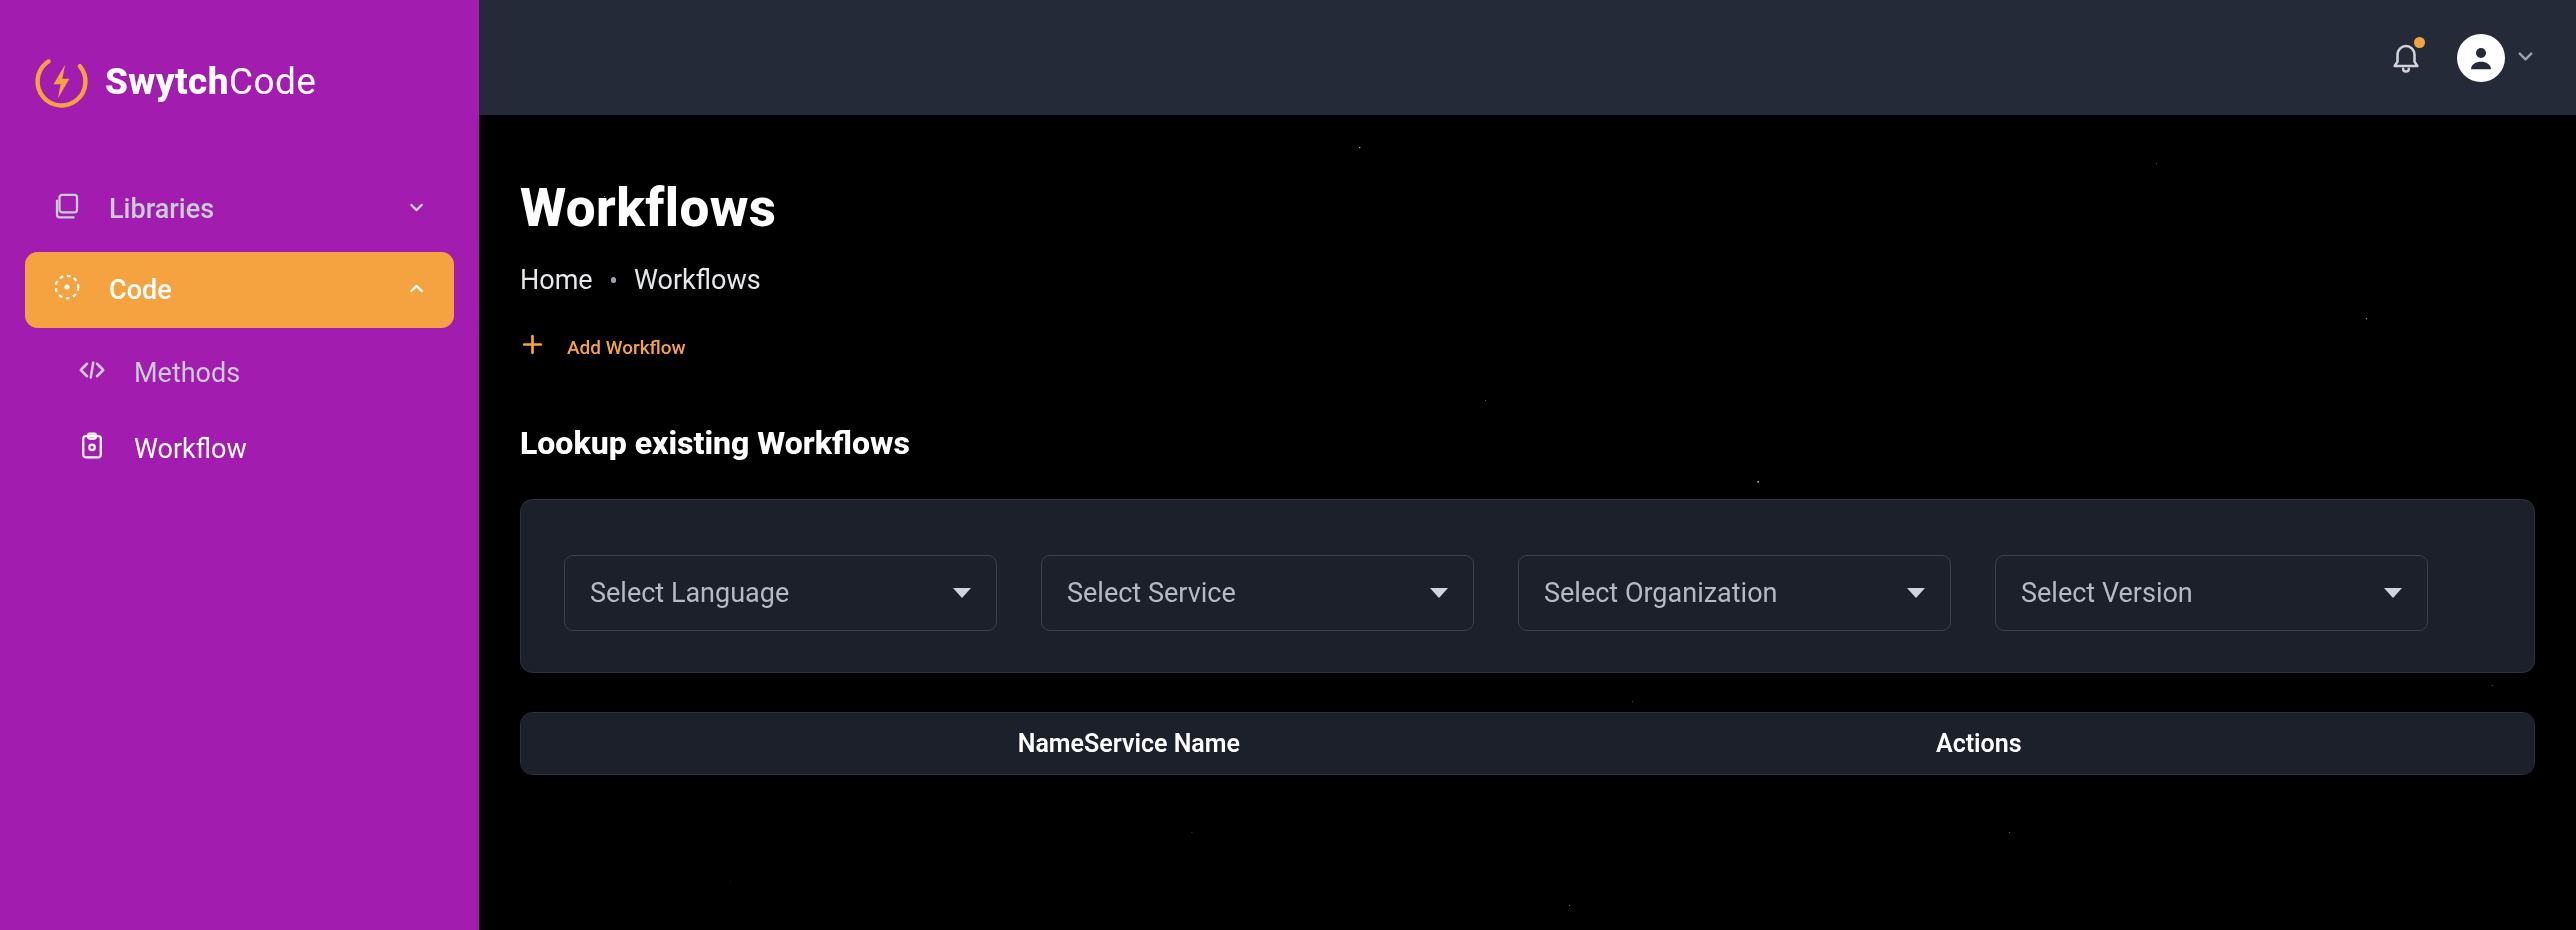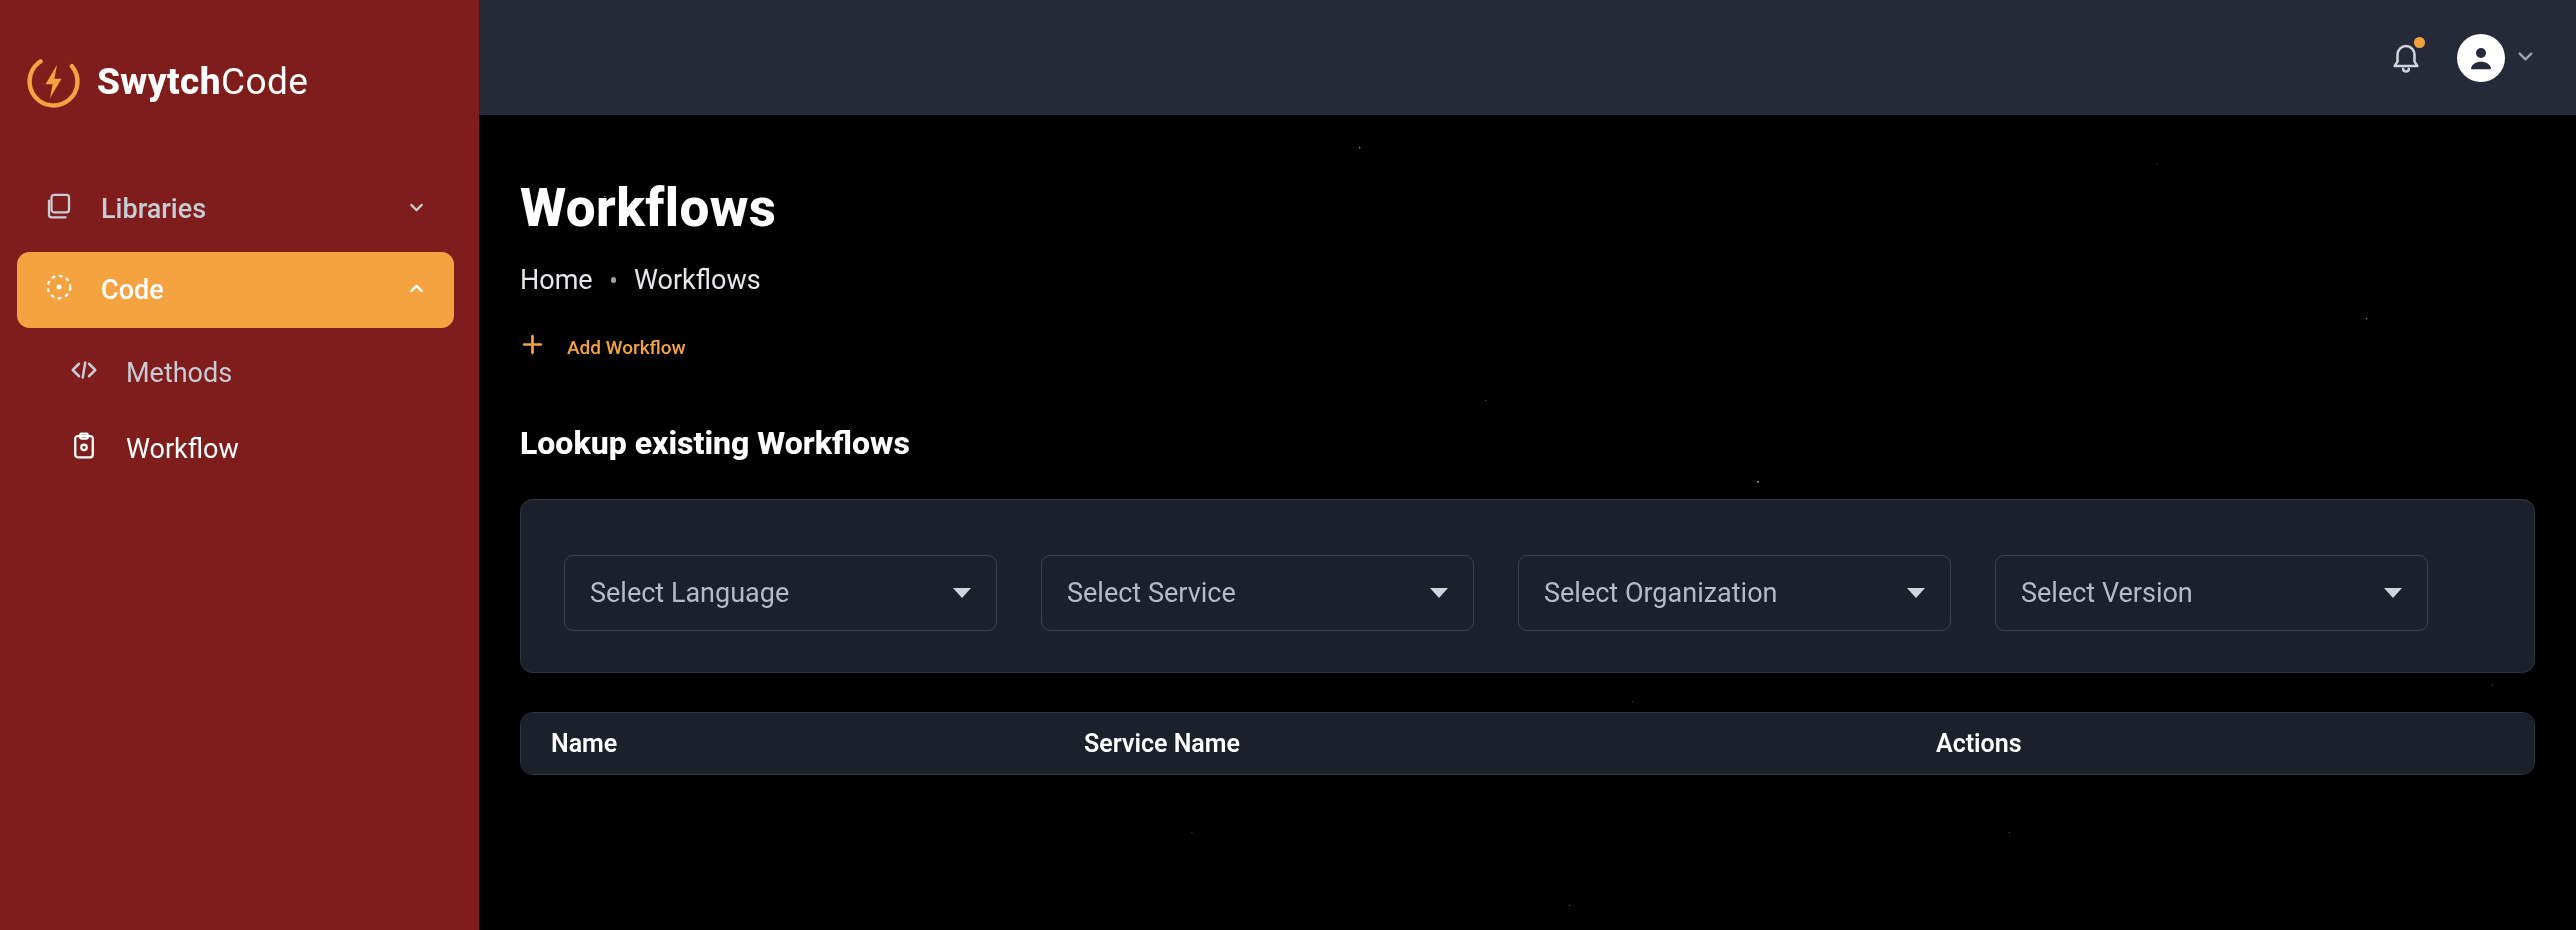--- a/index.html
+++ b/index.html
@@ -11,23 +11,23 @@
     width: 2576px;
     height: 930px;
     overflow: hidden;
     display: flex;
   }
 
   
   .sidebar {
     width: 479px;
     min-width: 479px;
-    background: #7f1d1d;
+    background: #a21caf;
     height: 100%;
-    padding: 36px 25px 0 17px;
+    padding: 36px 25px 0 25px;
   }
   .sidebar-logo {
     display: flex;
     align-items: center;
     gap: 16px;
     padding: 18px 9px 62px 9px;
   }
   .sidebar-logo svg { display:block; }
   .sidebar-brand { font-size: 37px; font-weight: 400; color: #ffffff; letter-spacing: 0.4px;}
   .sidebar-brand b { font-weight: 800; }
@@ -178,21 +178,21 @@
     border: 0.9px solid #2d3342;
     border-radius: 12.4px;
     overflow: hidden;
   }
   .thead {
     display:flex;
     background: #1c202b;
     padding: 16px 30px;
   }
   .th { font-size: 25px; font-weight: 600; color: #ffffff; }
-  .th.name { flex: 0 0 533px; }
+  .th.name { flex: 0 0 533px; text-align: right; }
   .th.svc  { flex: 1; }
   .th.act  { flex: 0 0 568px; }
 
 </style>
 </head>
 <body>
 
 <aside class="sidebar">
   <div class="sidebar-logo">
     <span>

